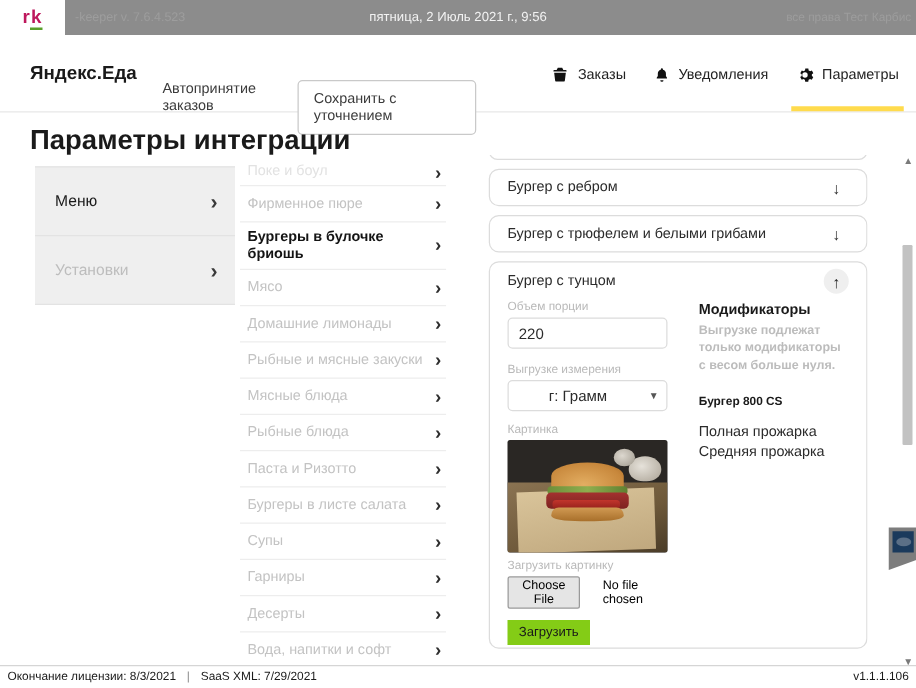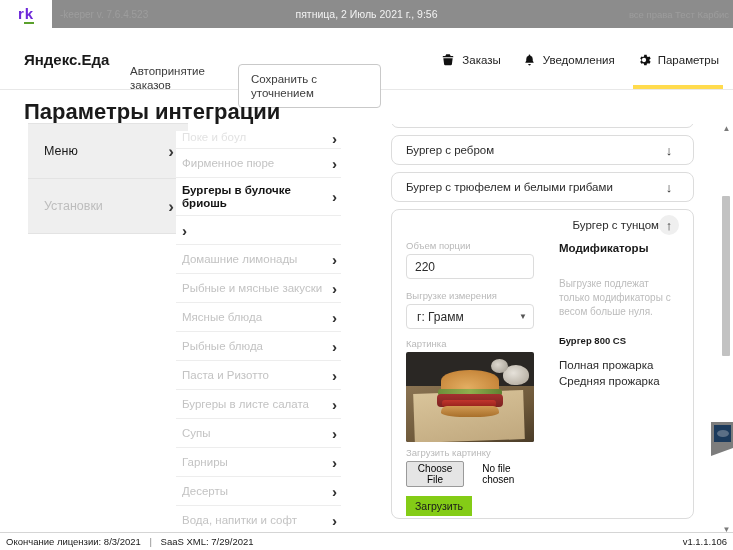--- a/index.html
+++ b/index.html
@@ -17,21 +17,21 @@
     width: 733px; height: 28px;
     background: #8c8c8c;
     display: flex; align-items: center;
   }
   .logo-box {
     width: 52px; height: 28px; background: #fff;
     display: flex; align-items: center; justify-content: center;
     flex: 0 0 52px;
   }
   .logo-text {
-    font-size: 15px; font-weight: bold; color: #6d28d9;
+    font-size: 15px; font-weight: bold; color: #be185d;
     letter-spacing: 0px; line-height: 1;
     position: relative; padding-bottom: 2px;
   }
   .logo-text .und { border-bottom: 2px solid #5aa02c; padding: 0 1px; }
   .topbar-left {
     font-size: 10px; color: #9d9d9d; margin-left: 8px; white-space: nowrap;
   }
   .topbar-center {
     position: absolute; left: 0; right: 0; text-align: center;
     font-size: 10.5px; color: #f2f2f2; pointer-events: none;
@@ -81,39 +81,39 @@
   }
 
   
   .page-title {
     position: absolute; left: 24px; top: 99px;
     font-size: 22px; font-weight: bold; color: #1a1a1a;
   }
 
   
   .sidebar {
-    position: absolute; left: 28px; top: 123px;
+    position: absolute; left: 28px; top: 133px;
     width: 160px; background: #efefef;
     border-top: 1px solid #e3e3e3;
   }
   .side-item {
     height: 55px; display: flex; align-items: center;
     padding: 0 14px 0 16px; position: relative;
     border-bottom: 1px solid #e3e3e3;
   }
   .side-item .lbl { font-size: 12.5px; flex: 1; }
   .side-item.active .lbl { color: #1a1a1a; }
   .side-item .lbl.muted { color: #bdbdbd; }
   .chev {
     font-size: 17px; color: #3a3a3a; font-weight: bold; line-height: 1;
   }
 
   
   .catlist {
-    position: absolute; left: 176px; top: 131px;
+    position: absolute; left: 192px; top: 131px;
     width: 165px; height: 404px;
     overflow: hidden; background: #fff;
   }
   .cat-item {
     height: 29px; display: flex; align-items: center;
     border-bottom: 1px solid #ededed;
     padding: 0 4px 0 6px;
   }
   .cat-item.tall { height: 38px; }
   .cat-item .lbl {
@@ -145,40 +145,40 @@
   .arrow-btn.up { background: #efefef; }
 
   
   .expanded {
     border: 1px solid #dcdcdc; border-radius: 8px; background: #fff;
     height: 310px; position: relative; overflow: hidden;
   }
   .exp-head {
     height: 30px; display: flex; align-items: center; padding: 0 14px;
   }
-  .exp-head .name { flex: 1; font-size: 11.5px; color: #2b2b2b; text-align: right; }
+  .exp-head .name { flex: 1; font-size: 11.5px; color: #2b2b2b; }
   .exp-body { display: flex; padding: 0 14px; }
   .form-col { width: 165px; }
   .field-label {
     font-size: 9.5px; color: #b9b9b9; margin-bottom: 3px; display: block;
   }
   .text-input {
     width: 128px; height: 25px; border: 1px solid #dcdcdc; border-radius: 4px;
     font-size: 12px; color: #2b2b2b; padding: 0 8px; background: #fff;
     font-family: "Liberation Sans", sans-serif;
   }
   .field-gap { height: 11px; }
   .select-input {
     width: 128px; height: 25px; border: 1px solid #dcdcdc; border-radius: 4px;
     font-size: 12px; color: #2b2b2b; padding: 0 6px; background: #fff;
     font-family: "Liberation Sans", sans-serif; appearance: none;
     position: relative;
     display: flex; align-items: center;
   }
-  .select-input .sv { flex: 1; padding-left: 4px; }
+  .select-input .sv { flex: 1; padding-left: 4px; margin-left: 22px; }
   .select-input .caret { font-size: 8px; color: #555; }
 
   
   .photo {
     width: 128px; height: 90px; margin-top: 3px;
     border-radius: 2px; position: relative; overflow: hidden;
     background: #2a2724;
   }
   .ph-board {
     position: absolute; left: 0; bottom: 0; width: 100%; height: 62%;
@@ -237,22 +237,23 @@
   .upload-btn {
     margin-top: 9px; background: #84cc16; border: none;
     font-size: 10.5px; color: #1a1a1a; padding: 4px 9px;
     font-family: "Liberation Sans", sans-serif; cursor: pointer;
   }
 
   
   .mod-col { flex: 1; padding-left: 22px; padding-top: 2px; }
   .mod-title { font-size: 11.5px; font-weight: bold; color: #1a1a1a; }
   .mod-note {
-    font-size: 10px; color: #bcbcbc; line-height: 14px; margin-top: 23px;
+    font-size: 10px; color: #bcbcbc; line-height: 14px; margin-top: 4px;
     width: 120px;
+    font-weight: bold;
   }
   .mod-group {
     font-size: 9.5px; font-weight: bold; color: #1a1a1a; margin-top: 16px;
   }
   .mod-opt { font-size: 11.5px; color: #2b2b2b; line-height: 16px; }
   .mod-opts { margin-top: 11px; }
 
   
   .scroll-track {
     position: absolute; right: 0; top: 124px;
@@ -376,20 +377,21 @@
   </div>
   <div class="cat-item">
     <span class="lbl">Фирменное пюре</span>
     <span class="cat-chev">›</span>
   </div>
   <div class="cat-item tall active">
     <span class="lbl">Бургеры в булочке бриошь</span>
     <span class="cat-chev">›</span>
   </div>
   <div class="cat-item">
+    <span class="lbl">Мясо</span>
     <span class="cat-chev">›</span>
   </div>
   <div class="cat-item">
     <span class="lbl">Домашние лимонады</span>
     <span class="cat-chev">›</span>
   </div>
   <div class="cat-item">
     <span class="lbl">Рыбные и мясные закуски</span>
     <span class="cat-chev">›</span>
   </div>

